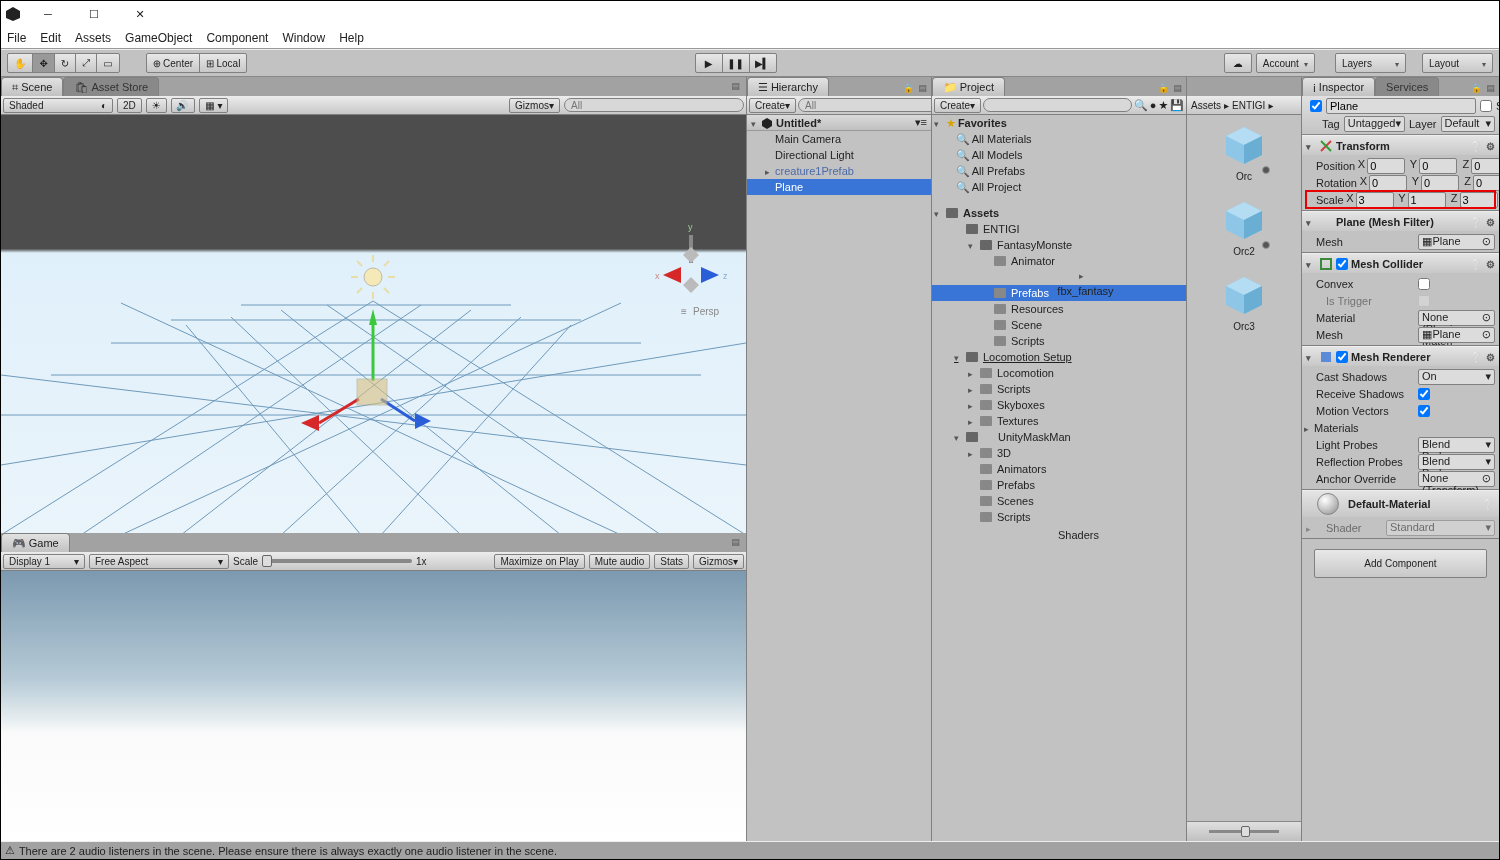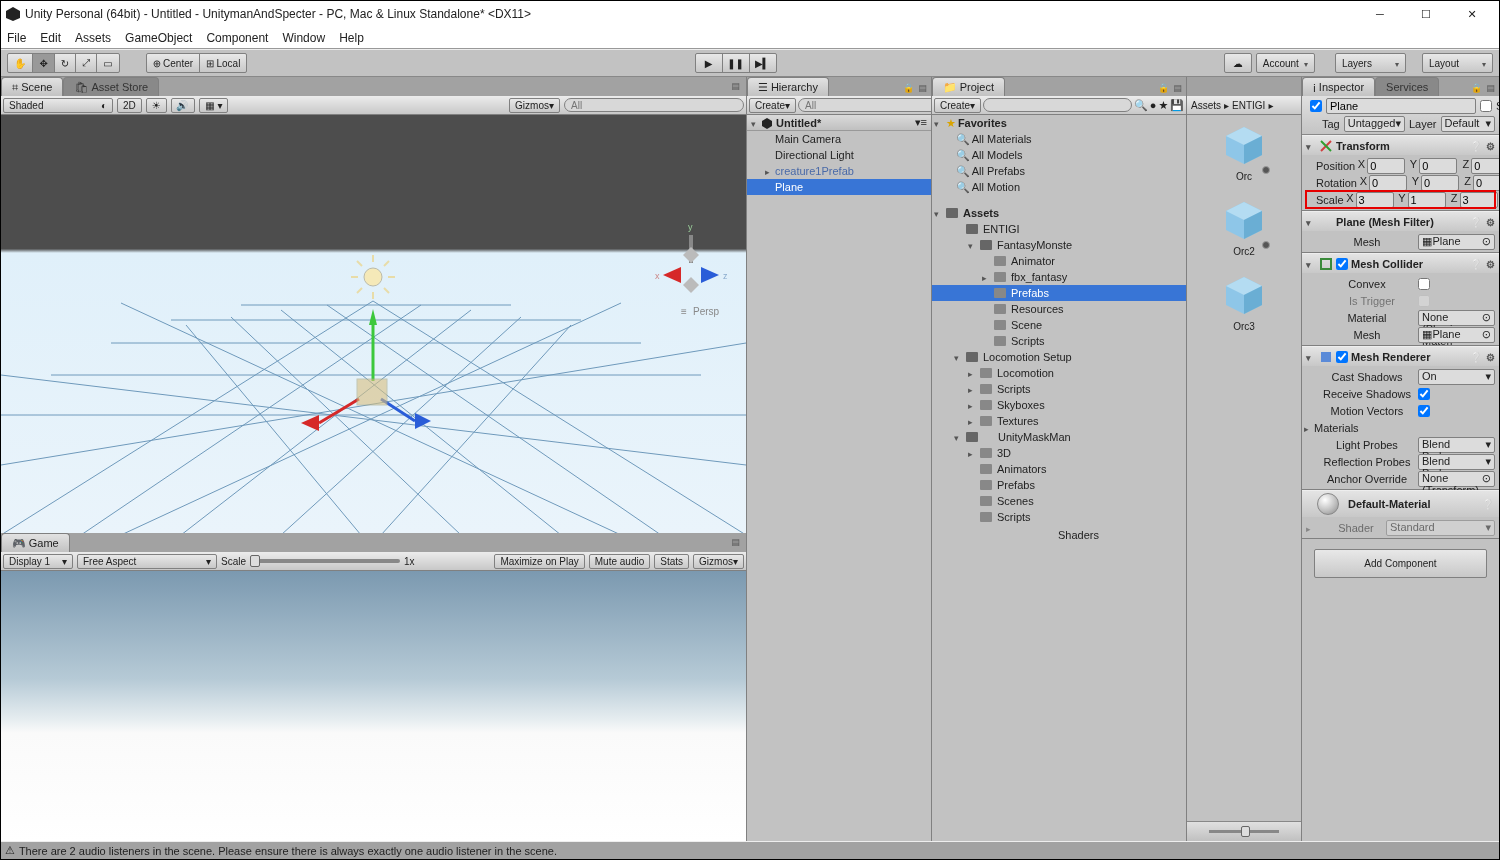--- a/index.html
+++ b/index.html
@@ -44,21 +44,21 @@
 .breadcrumb { height:19px; background:linear-gradient(#ececec,#c8c8c8); border-bottom:1px solid #808080; display:flex; align-items:center; font-size:10px; padding:0 4px; }
 .asset-grid { flex:1; background:#c2c2c2; overflow:auto; padding-top:6px; }
 .asset-item { display:flex; flex-direction:column; align-items:center; margin-bottom:14px; }
 .asset-cube { width:48px; height:48px; position:relative; }
 .asset-label { font-size:10px; margin-top:2px; }
 .inspector-col { flex:1; background:#c2c2c2; border-left:1px solid #808080; display:flex; flex-direction:column; overflow:auto; }
 .insp-section { border-bottom:1px solid #808080; border-top:1px solid #eee; }
 .insp-header { height:19px; background:linear-gradient(#e4e4e4,#c8c8c8); display:flex; align-items:center; padding:0 4px; gap:3px; font-size:11px; font-weight:bold; }
 .insp-body { padding:2px 4px; }
 .insp-row { display:flex; align-items:center; height:17px; font-size:11px; }
-.insp-label { width:112px; padding-left:10px;text-align:center; }
+.insp-label { width:112px; padding-left:10px; }
 .insp-field { background:#dcdcdc; border:1px solid #808080; border-radius:2px; height:16px; padding:0 3px; font-size:11px; flex:1; }
 .xyz-field { display:flex; flex:1; gap:2px; }
 .xyz-field span { width:10px; text-align:right; }
 .xyz-field input { background:#dcdcdc; border:1px solid #808080; border-radius:2px; height:16px; width:38px; font-size:11px; padding:0 2px; }
 .highlight-red { outline:2px solid #e60000; outline-offset:-1px; }
 .statusbar { height:18px; background:#a2a2a2; border-top:1px solid #eee; display:flex; align-items:center; padding:0 4px; font-size:11px; gap:4px; }
 .foldout { width:10px; display:inline-block; }
 .triangle-right::before { content:"▸"; font-size:9px; color:#555; }
 .triangle-down::before { content:"▾"; font-size:9px; color:#555; }
 .icon-folder { width:12px; height:10px; background:#888; display:inline-block; border-radius:1px; }
@@ -72,21 +72,20 @@
 .lock-icon::after{content:"🔒";font-size:9px;}
 .menu-icon::after{content:"▤";font-size:9px;color:#555;}
 </style>
 </head>
 <body>
 
 <div class="titlebar">
   <svg class="logo" viewBox="0 0 16 16">
       <polygon points="8,1 15,5 15,12 8,15 1,12 1,5" fill="#222"></polygon>
     </svg>
-  <span class="title-text">Unity Personal (64bit) - Untitled - UnitymanAndSpecter - PC, Mac &amp; Linux Standalone* &lt;DX11&gt;</span>
   <div class="winbtns">
     <div class="winbtn">─</div>
     <div class="winbtn">☐</div>
     <div class="winbtn">✕</div>
   </div>
 </div>
 
 <div class="menubar">
   <span>File</span>
   <span>Edit</span>
@@ -235,21 +234,21 @@
     <div class="game-area">
       <div class="panel-tabs">
         <div class="tab">
             <span>🎮</span>
             <span>Game</span>
           </div>
         <div style="flex:1;"></div>
         <span class="menu-icon" style="padding:2px 6px;"></span>
       </div>
       <div class="game-toolbar">
-        <div class="mini-btn" style="width:70px;"><span>Display 1</span><span style="flex:1"></span>▾</div>
+        <div class="mini-btn" style="width:82px;"><span>Display 1</span><span style="flex:1"></span>▾</div>
         <div class="mini-btn" style="width:140px;"><span>Free Aspect</span><span style="flex:1"></span>▾</div>
         <span>Scale</span>
         <div style="width:150px;height:4px;background:#888;border-radius:2px;position:relative;">
             <div style="position:absolute;left:0;top:-4px;width:10px;height:12px;background:#ddd;border:1px solid #666;border-radius:2px;"></div>
           </div>
         <span>1x</span>
         <div style="flex:1;"></div>
         <div class="mini-btn">Maximize on Play</div>
         <div class="mini-btn">Mute audio</div>
         <div class="mini-btn">Stats</div>
@@ -326,21 +325,21 @@
       <div class="proj-row" style="padding-left:24px;">
           <span style="color:#d9a400;">🔍</span>
           <span>All Models</span>
         </div>
       <div class="proj-row" style="padding-left:24px;">
           <span style="color:#d9a400;">🔍</span>
           <span>All Prefabs</span>
         </div>
       <div class="proj-row" style="padding-left:24px;">
           <span style="color:#d9a400;">🔍</span>
-          <span>All Motion</span>
+          <span>All Project</span>
         </div>
       <div style="height:10px;"></div>
       <div class="proj-row" style="padding-left:2px;">
           <span class="foldout triangle-down"></span>
           <span class="icon-folder-open"></span>
           <b style="margin-left:3px;">Assets</b>
         </div>
       <div id="proj-tree-body">
           <div class="proj-row" style="padding-left: 22px;">
             <span class="foldout"></span>
@@ -350,46 +349,46 @@
           <div class="proj-row" style="padding-left: 36px;">
             <span class="foldout triangle-down"></span>
             <span class="icon-folder-open"></span>
             <span style="margin-left:3px;">FantasyMonste</span>
           </div>
           <div class="proj-row" style="padding-left: 50px; align-items: center;">
             <span class="foldout"></span>
             <span class="icon-folder"></span>
             <span style="margin-left:3px;">Animator</span>
           </div>
+          <div class="proj-row" style="padding-left: 50px; flex-direction: column;">
+            <span class="foldout triangle-right"></span>
+            <span class="icon-folder"></span>
+            <span style="margin-left:3px;">fbx_fantasy</span>
+          </div>
+          <div class="proj-row selected" style="padding-left: 50px;">
+            <span class="foldout"></span>
+            <span class="icon-folder"></span>
+            <span style="margin-left:3px;">Prefabs</span>
+          </div>
           <div class="proj-row" style="padding-left: 50px;">
-            <span class="foldout triangle-right"></span>
-            <span class="icon-folder"></span>
-            <span style="margin-left:3px;">fbx_fantasy</span>
-          </div>
-          <div class="proj-row selected" style="padding-left: 50px;">
-            <span class="foldout"></span>
-            <span class="icon-folder"></span>
-            <span style="margin-left:3px;">Prefabs</span>
+            <span class="foldout"></span>
+            <span class="icon-folder"></span>
+            <span style="margin-left:3px;">Resources</span>
           </div>
           <div class="proj-row" style="padding-left: 50px;">
             <span class="foldout"></span>
             <span class="icon-folder"></span>
-            <span style="margin-left:3px;">Resources</span>
+            <span style="margin-left:3px;">Scene</span>
           </div>
           <div class="proj-row" style="padding-left: 50px;">
             <span class="foldout"></span>
             <span class="icon-folder"></span>
-            <span style="margin-left:3px;">Scene</span>
-          </div>
-          <div class="proj-row" style="padding-left: 50px;">
-            <span class="foldout"></span>
-            <span class="icon-folder"></span>
             <span style="margin-left:3px;">Scripts</span>
           </div>
-          <div class="proj-row" style="padding-left: 22px;">
+          <div class="proj-row" style="padding-left: 22px; text-decoration: underline;">
             <span class="foldout triangle-down"></span>
             <span class="icon-folder-open"></span>
             <span style="margin-left:3px;">Locomotion Setup</span>
           </div>
           <div class="proj-row" style="padding-left: 36px;">
             <span class="foldout triangle-right"></span>
             <span class="icon-folder"></span>
             <span style="margin-left:3px;">Locomotion</span>
           </div>
           <div class="proj-row" style="padding-left: 36px;">

